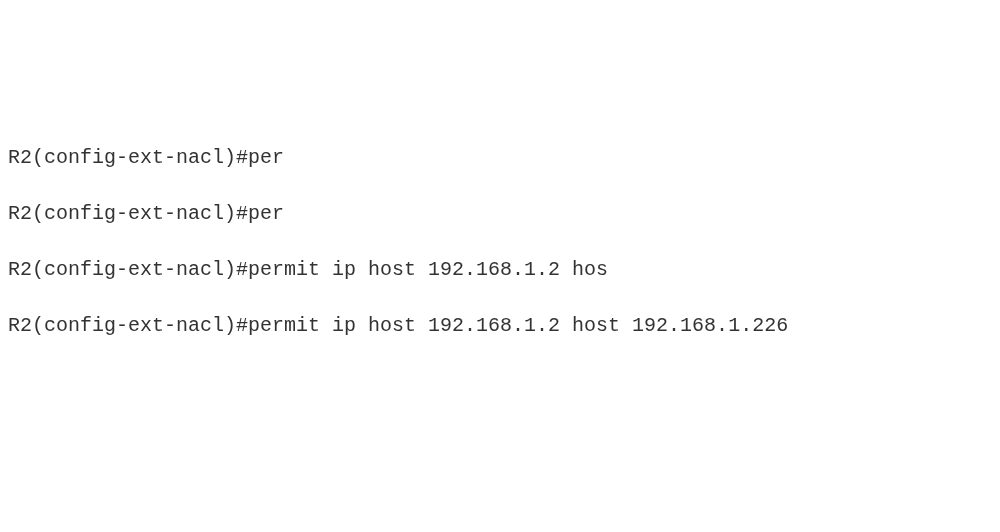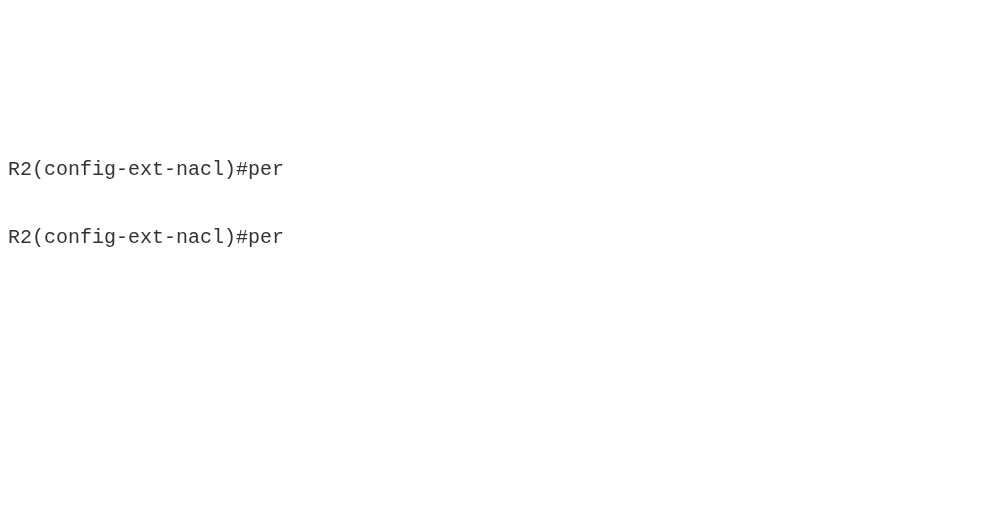--- a/index.html
+++ b/index.html
@@ -14,37 +14,38 @@
       line-height: 1.4;
       color: #333333;
       padding: 4px 8px;
       white-space: pre;
       overflow: hidden;
       width: 1000px;
       height: 532px;
     }
     .terminal-line {
       display: block;
-      margin-top: 12px;
     }
     .prompt {
       display: inline;
     }
     .command {
       display: inline;
     }
   </style>
 </head>
 <body>
 
 
 
 <div>
 <span class="terminal-line"><span class="prompt">R2(config-ext-nacl)#</span><span class="command">per</span></span>
 <span class="terminal-line"><span class="prompt">R2(config-ext-nacl)#</span><span class="command">per</span></span>
+<span class="terminal-line"><span class="prompt">R2(config-ext-nacl)#</span><span class="command">permit ip host 192.168.1.2 hos</span></span>
+<span class="terminal-line"><span class="prompt">R2(config-ext-nacl)#</span><span class="command">permit ip host 192.168.1.2 host 192.168.1.226</span></span>
 
 
 
 
 
 
 
 
 
 

